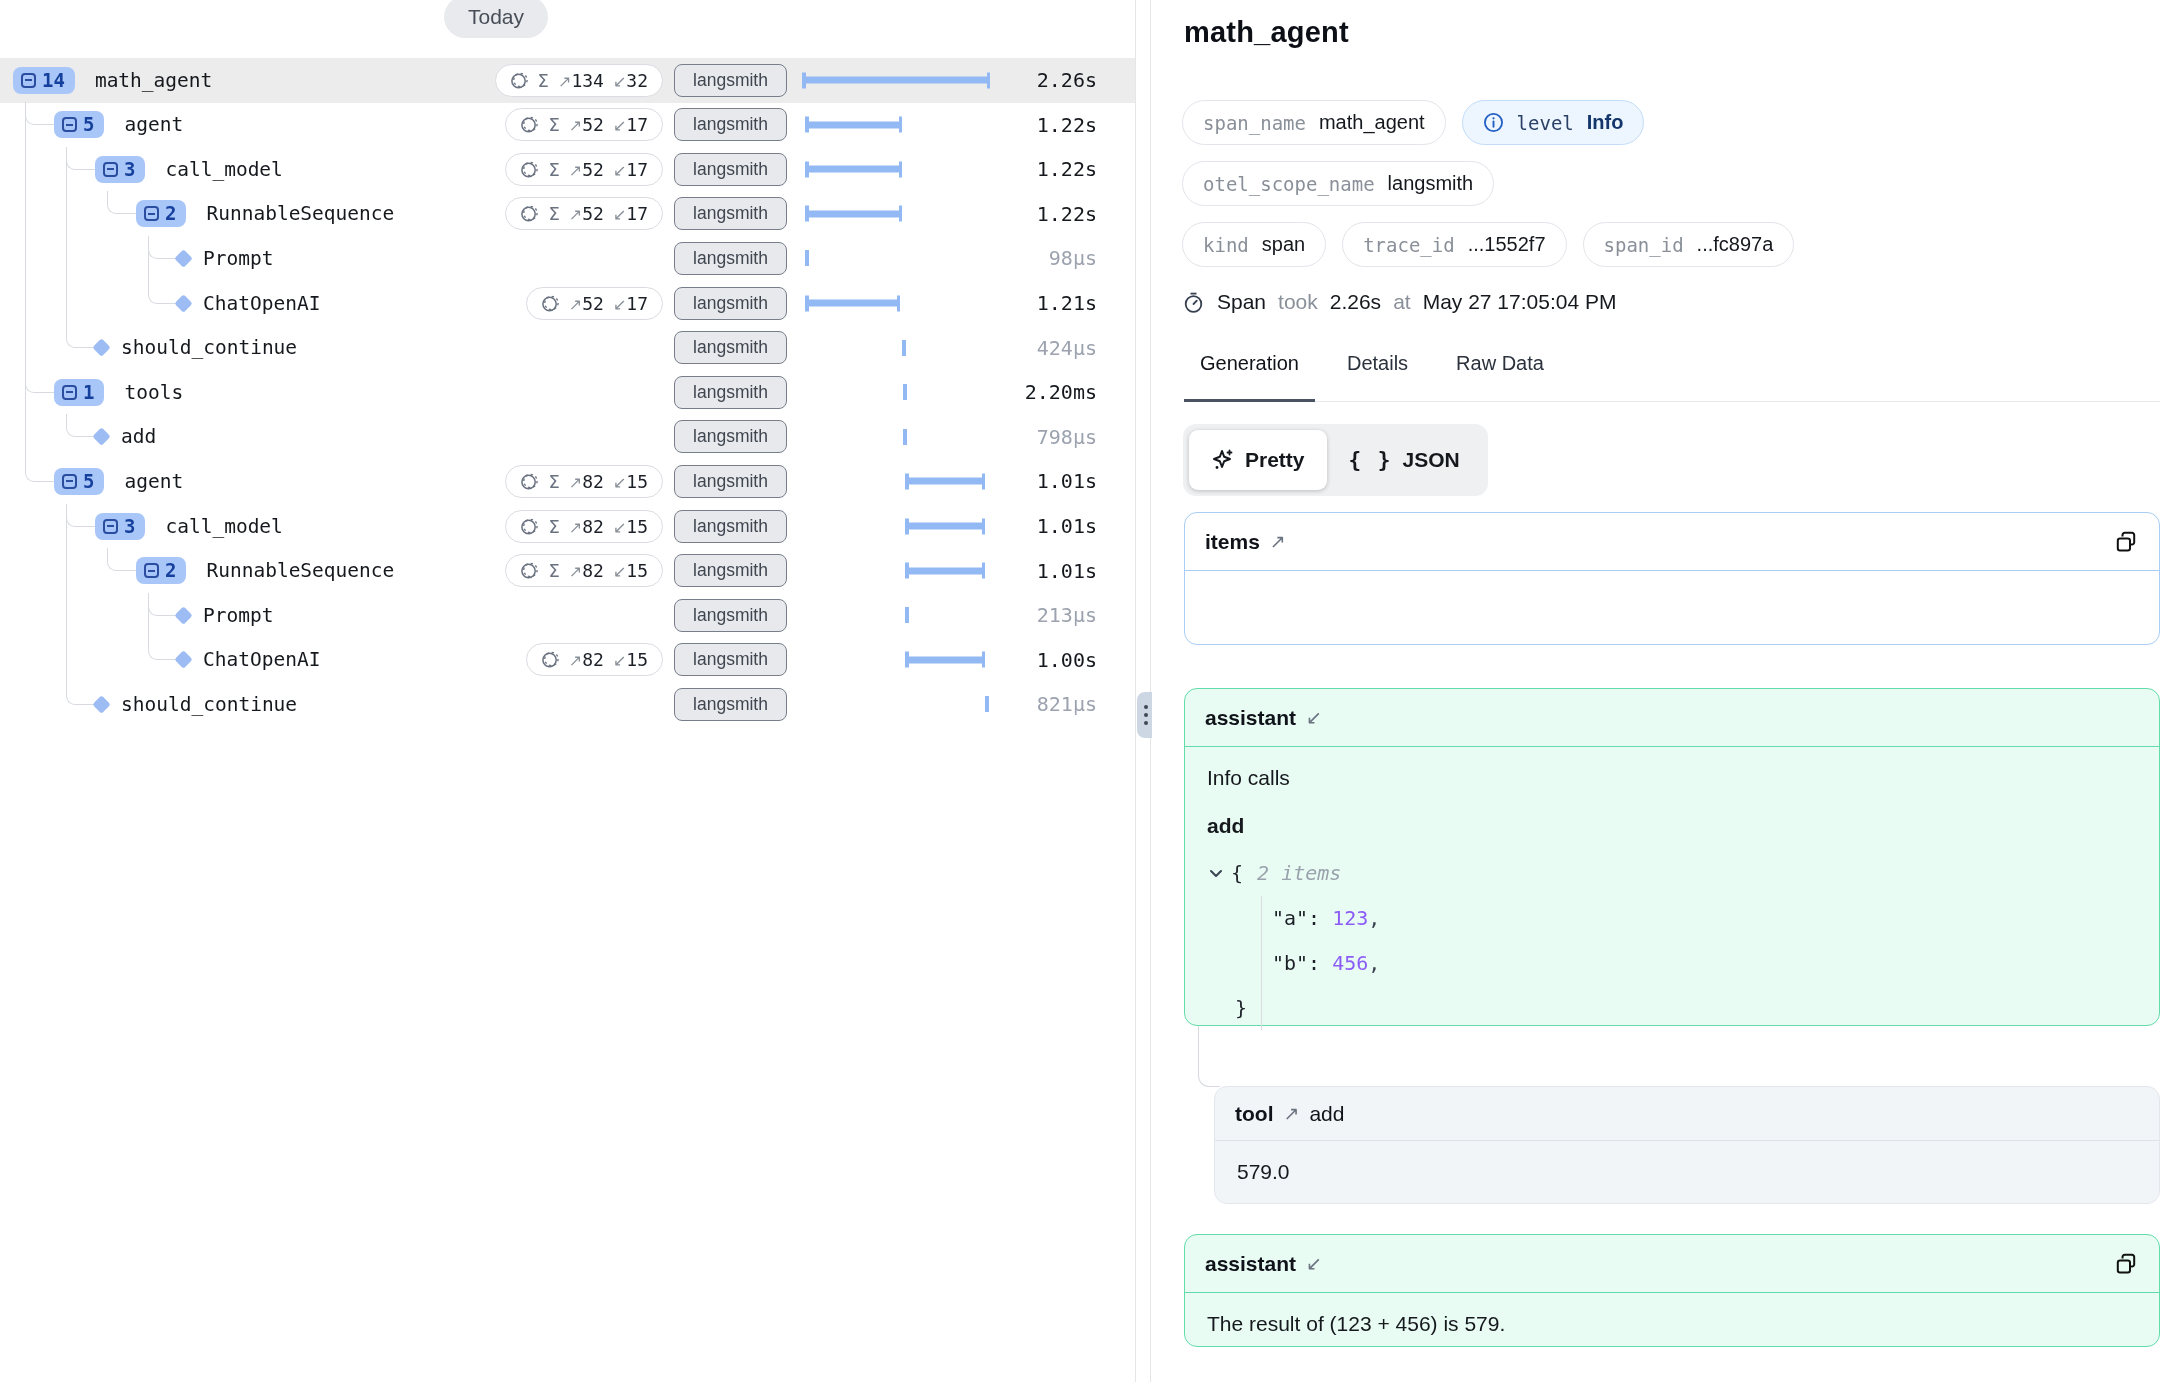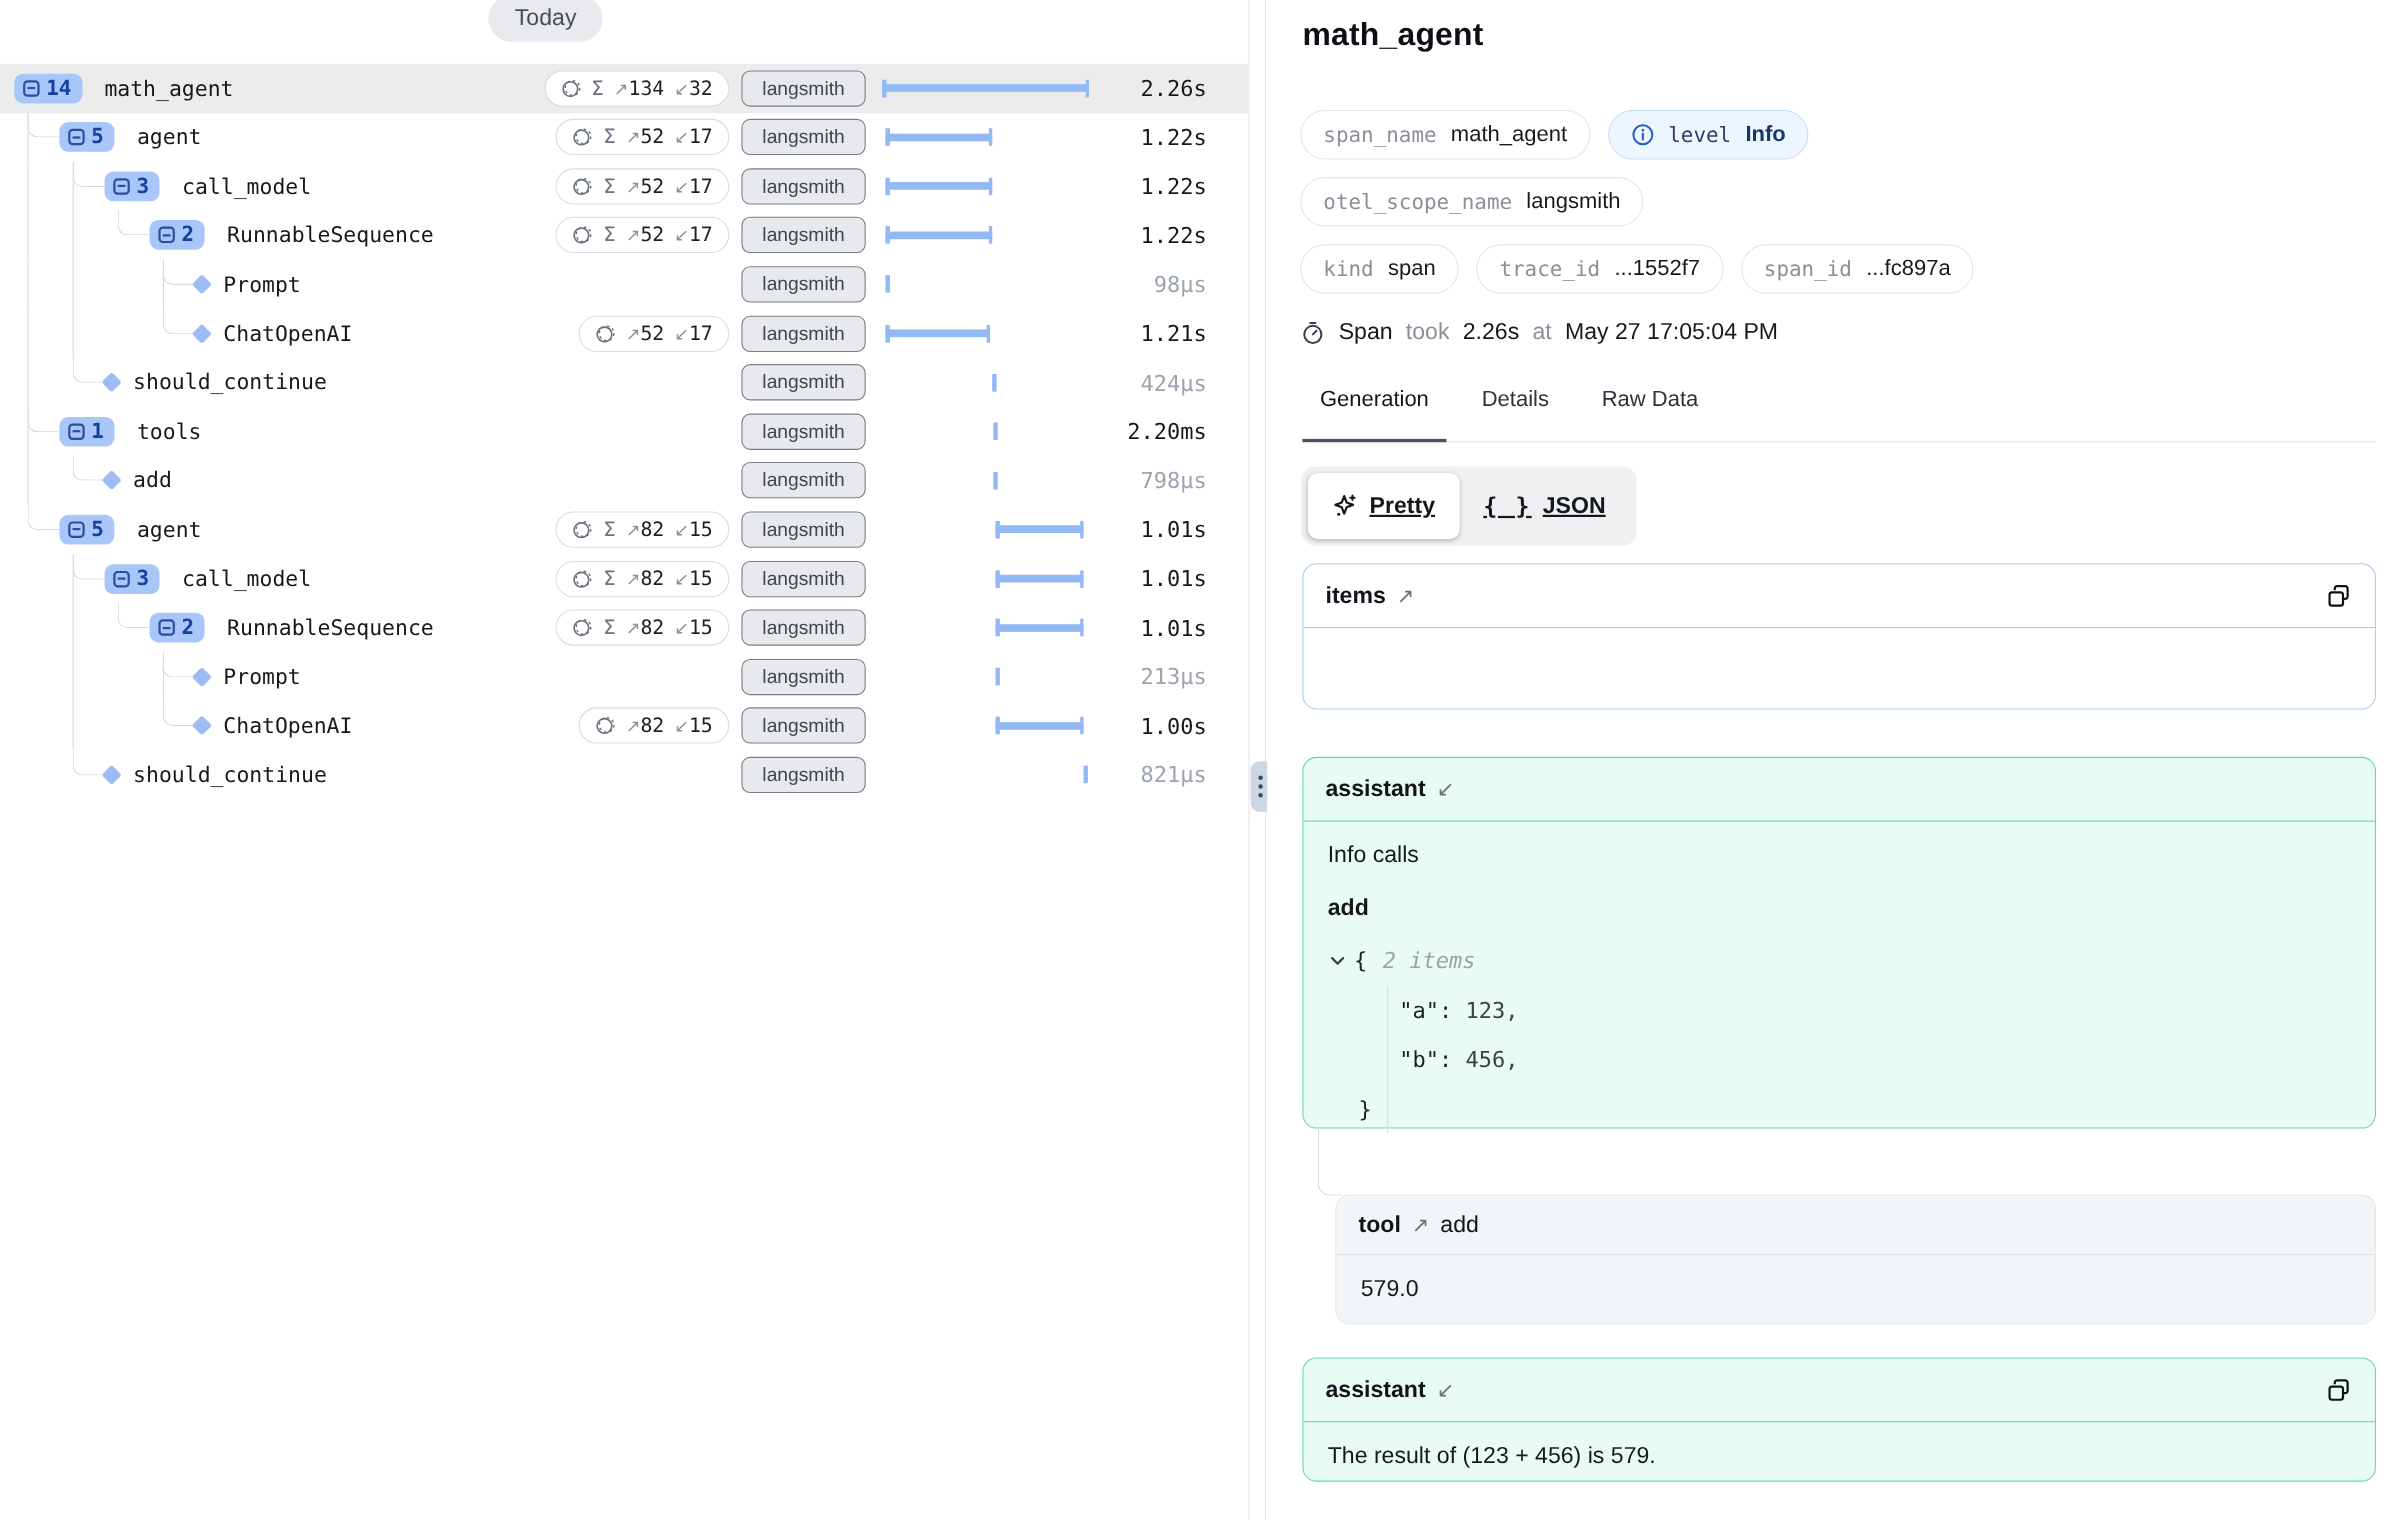--- a/index.html
+++ b/index.html
@@ -69,21 +69,21 @@
   .took-line { position:absolute; left:30px; top:290px; display:flex; align-items:center; gap:12px; font-size:21px; }
   .took-line .t-dim { color:#8a9099; } .took-line .t-strong { color:#15181d; }
   .tabs { position:absolute; left:46px; top:352px; right:12px; height:50px; display:flex; gap:44px;
           border-bottom:1px solid #e8eaed; }
   .tab { font-size:20px; font-weight:500; color:#2b323c; padding:0 2px; display:flex; align-items:flex-start; cursor:pointer; position:relative; }
   .tab.active { color:#10141a; }
   .tab.active::after { content:""; position:absolute; left:-14px; right:-14px; bottom:-1px; height:3px; background:#495362; }
   .toggle { position:absolute; left:31px; top:424px; height:72px; background:#eef0f2; border-radius:13px;
             display:flex; align-items:center; padding:6px; }
   .seg { height:60px; display:flex; align-items:center; gap:10px; font-size:21px; font-weight:600; color:#14171c;
-         padding:0 22px; border-radius:9px; cursor:pointer;text-decoration:underline; }
+         padding:0 22px; border-radius:9px; cursor:pointer; }
   .seg.on { background:#fff; box-shadow:0 1px 4px rgba(0,0,0,.22); }
   .seg .brace-ic { font-family:"DejaVu Sans Mono", monospace; font-weight:bold; font-size:21px; letter-spacing:2px; }
   .card { position:absolute; left:32px; width:976px; border-radius:13px; background:#fff; }
   .card .hd { height:58px; display:flex; align-items:center; padding:0 20px; font-size:21px; font-weight:700; color:#10131a; }
   .card .hd .arr { font-weight:400; color:#6b7280; font-size:19px; margin-left:10px; }
   .card .hd .toolname { font-weight:400; margin-left:10px; }
   .card .bd { padding:19px 22px; font-size:21px; color:#15181d; }
   .copy-btn { margin-left:auto; width:26px; height:26px; cursor:pointer; flex:none; }
   .card.user { top:512px; height:133px; border:1.5px solid #a9cdf4; }
   .card.user .hd { border-bottom:1.5px solid #a9cdf4; }
@@ -96,21 +96,21 @@
   .card.tool { top:1086px; left:62px; width:946px; height:118px; background:#f2f5f8; border:1.5px solid #e3e7ed; }
   .card.tool .hd { height:54px; border-bottom:1.5px solid #dfe3e9; }
   .toolcalls-label { margin-bottom:24px; }
   .tc-name { font-weight:700; margin-bottom:12px; }
   .jtree { font-family:"DejaVu Sans Mono", monospace; font-size:20px; position:relative; }
   .jline { height:45px; display:flex; align-items:center; }
   .jline .chev { width:24px; color:#3b4350; display:flex; }
   .jline .brace { color:#20242b; margin-right:14px; }
   .jitems { color:#9aa3ad; font-style:italic; }
   .jkv { padding-left:65px; }
-  .jkv .jk { color:#1b1f26; } .jkv .jv { color:#404040; margin-left:12px; } .jkv .jc { color:#3b4350; }
+  .jkv .jk { color:#1b1f26; } .jkv .jv { color:#8b5cf6; margin-left:12px; } .jkv .jc { color:#3b4350; }
   .jclose { padding-left:28px; color:#20242b; }
   .jguide { position:absolute; left:54px; top:46px; height:134px; border-left:1.5px solid #d8dee4; }
 </style>
 </head>
 <body>
 
 <div class="screen">
 
   <div class="left-panel">
     <div class="today-pill">Today</div>

